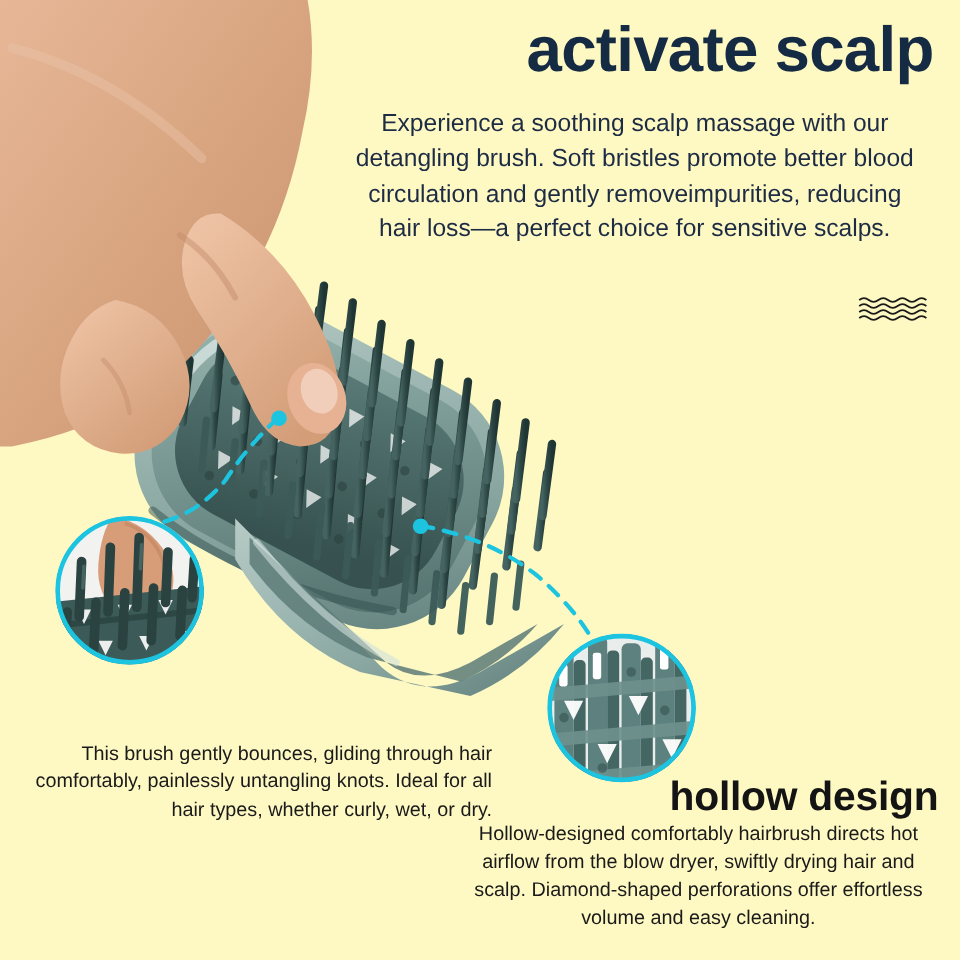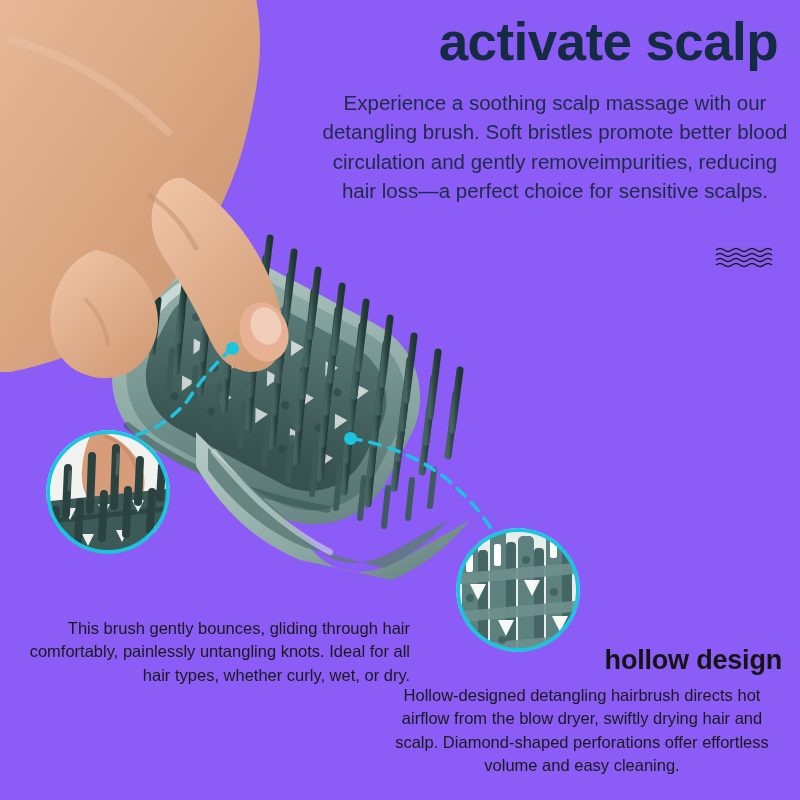--- a/index.html
+++ b/index.html
@@ -4,21 +4,21 @@
 <style>
   html, body {
     margin: 0;
     padding: 0;
     background: #ffffff;
   }
   #page {
     position: relative;
     width: 800px;
     height: 800px;
-    background: #8b5cf6;
+    background: #fef9c3;
     overflow: hidden;
     font-family: "Liberation Sans", sans-serif;
     -webkit-font-smoothing: antialiased;
   }
 
   
   #photo {
     position: absolute;
     left: 0; top: 0;
     width: 800px; height: 800px;
@@ -33,21 +33,21 @@
     width: 470px;
     text-align: right;
     font-size: 53px;
     line-height: 1.04;
     font-weight: 700;
     letter-spacing: -0.6px;
     color: #152a43;
   }
   .intro {
     position: absolute;
-    right: 6px;
+    right: 32px;
     top: 88px;
     width: 478px;
     text-align: center;
     font-size: 20.5px;
     line-height: 1.43;
     color: #1d2c44;
   }
   .squiggle {
     position: absolute;
     right: 24px;
@@ -75,21 +75,21 @@
     font-size: 16.5px;
     line-height: 1.42;
     color: #1a1a1a;
   }
 
   
   .br-heading {
     position: absolute;
     right: 18px;
     top: 645px;
-    font-size: 27px;
+    font-size: 34px;
     font-weight: 700;
     letter-spacing: -0.2px;
     color: #141414;
     text-align: left;
   }
   .br-body {
     position: absolute;
     right: 18px;
     top: 684px;
     width: 400px;
@@ -428,15 +428,15 @@
           <circle cx="46" cy="112" r="4"></circle>
         </g>
       </svg>
     </div>
     <div class="ring"></div>
   </div>
 
   <div class="bl-body">This brush gently bounces, gliding through hair comfortably, painlessly untangling knots. Ideal for all hair types, whether curly, wet, or dry.</div>
 
   <div class="br-heading">hollow design</div>
-  <div class="br-body">Hollow-designed detangling hairbrush directs hot airflow from the blow dryer, swiftly drying hair and scalp. Diamond-shaped perforations offer effortless volume and easy cleaning.</div>
+  <div class="br-body">Hollow-designed comfortably hairbrush directs hot airflow from the blow dryer, swiftly drying hair and scalp. Diamond-shaped perforations offer effortless volume and easy cleaning.</div>
 
 </div>
 
 </body></html>

